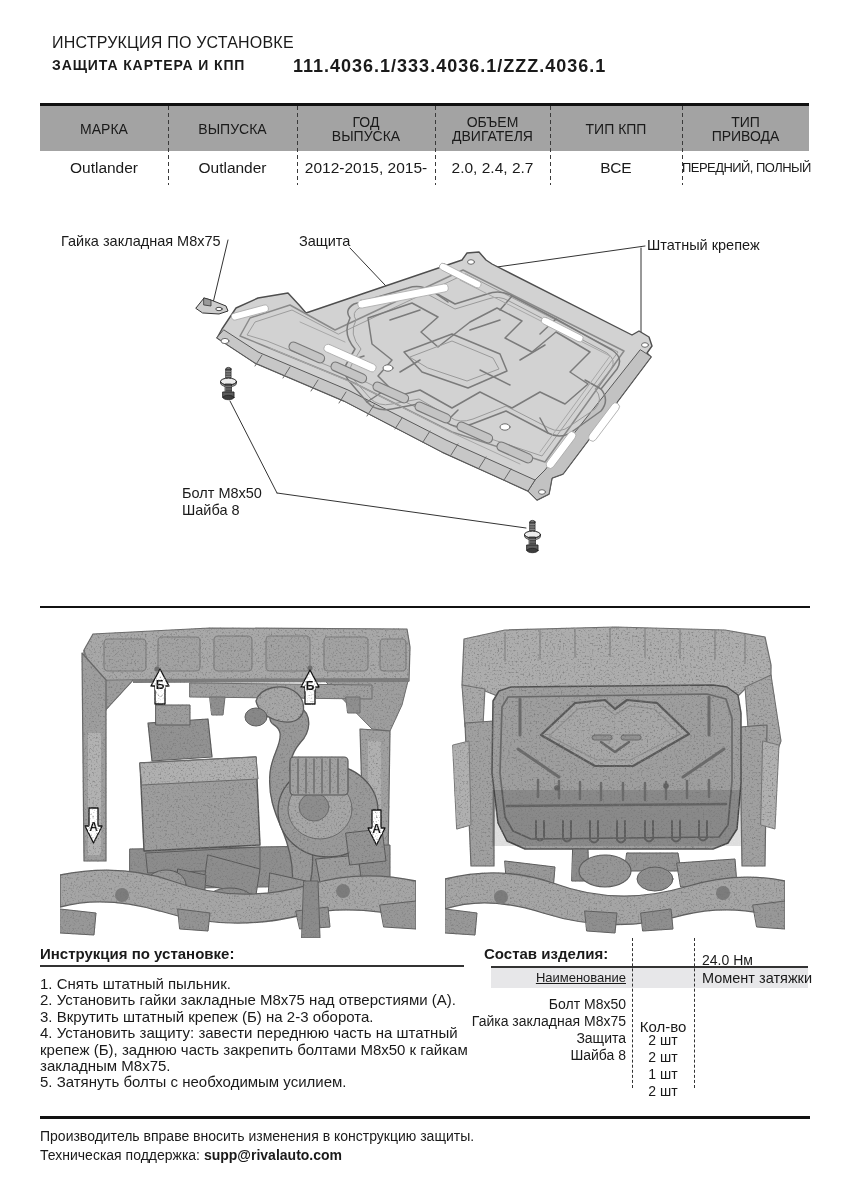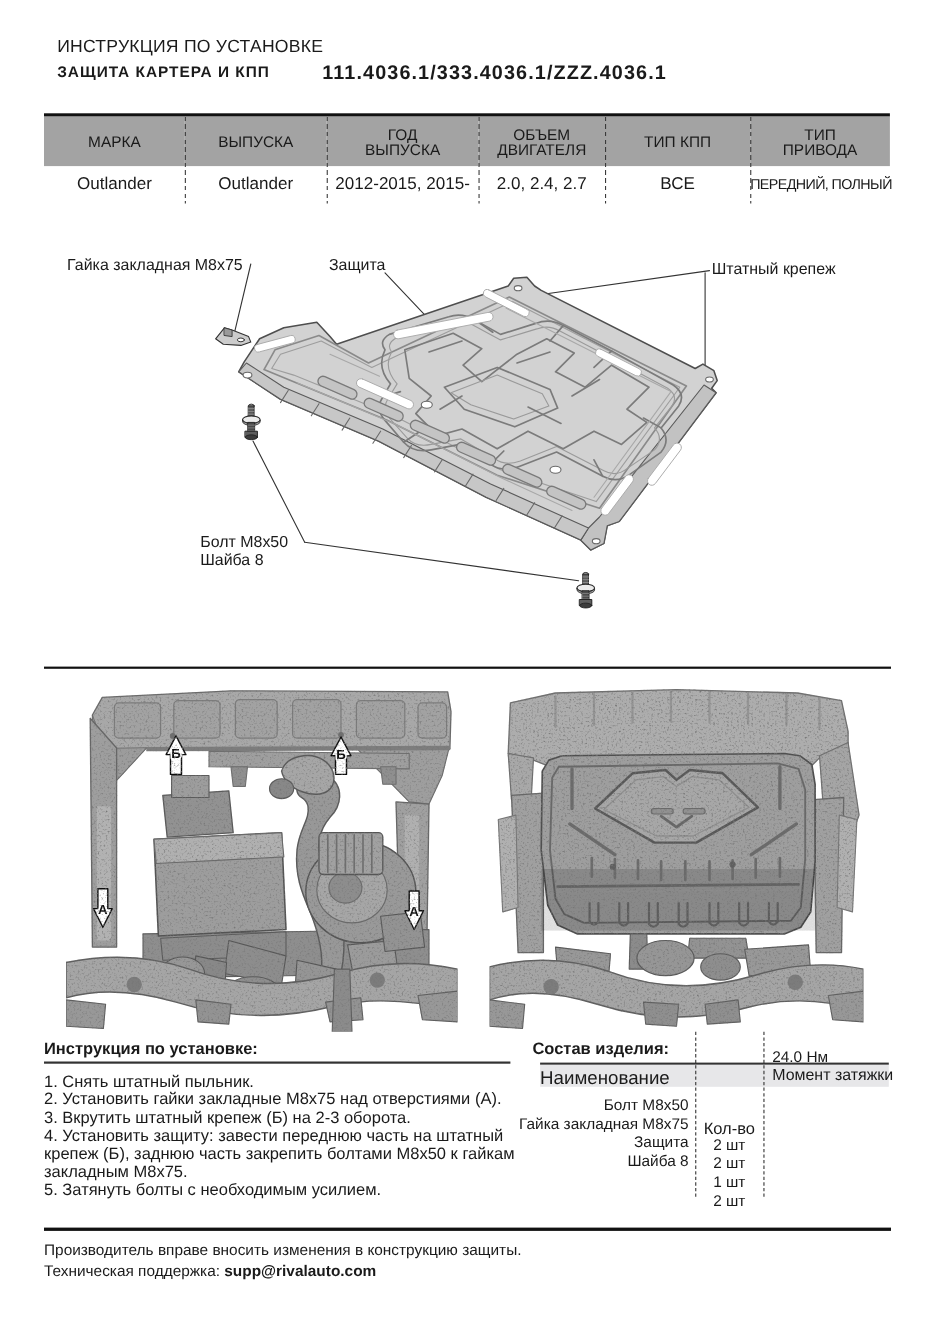--- a/index.html
+++ b/index.html
@@ -359,21 +359,21 @@
 5. Затянуть болты с необходимым усилием.
 </div>
 
 <div class="abs b" style="left:484px;top:945px;font-size:15px;">Состав изделия:</div>
 <div class="abs" style="left:491px;top:966px;width:317px;height:2px;background:#333;"></div>
 <div class="abs" style="left:491px;top:968px;width:317px;height:20px;background:#e7e7e9;"></div>
 <div class="abs" style="left:0;top:0;">
   <div class="abs" style="left:632px;top:938px;width:0;height:150px;border-left:1px dashed #333;"></div>
   <div class="abs" style="left:694px;top:938px;width:0;height:150px;border-left:1px dashed #333;"></div>
 </div>
-<div class="abs" style="left:491px;top:970px;width:135px;font-size:17px;">Наименование</div>
+<div class="abs" style="left:491px;top:970px;width:135px;font-size:13px;text-align:right;text-decoration:underline;">Наименование</div>
 <div class="abs" style="left:633px;top:970px;width:60px;font-size:15px;text-align:center;margin-top:48px;">Кол-во</div>
 <div class="abs" style="left:702px;top:970px;font-size:14.5px;">Момент затяжки</div>
 <div class="abs" style="left:440px;top:996px;width:186px;font-size:14px;text-align:right;line-height:17px;">
 Болт М8х50<br>Гайка закладная М8х75<br>Защита<br>Шайба 8</div>
 <div class="abs" style="left:633px;top:996px;width:60px;font-size:14px;text-align:center;line-height:17px;margin-top:36px;">
 2 шт<br>2 шт<br>1 шт<br>2 шт</div>
 <div class="abs" style="left:702px;top:952px;font-size:14px;">24.0 Нм</div>
 
 <div class="abs" style="left:40px;top:1116px;width:770px;height:3px;background:#111;"></div>
 <div class="abs" style="left:40px;top:1128px;font-size:14px;">Производитель вправе вносить изменения в конструкцию защиты.</div>

